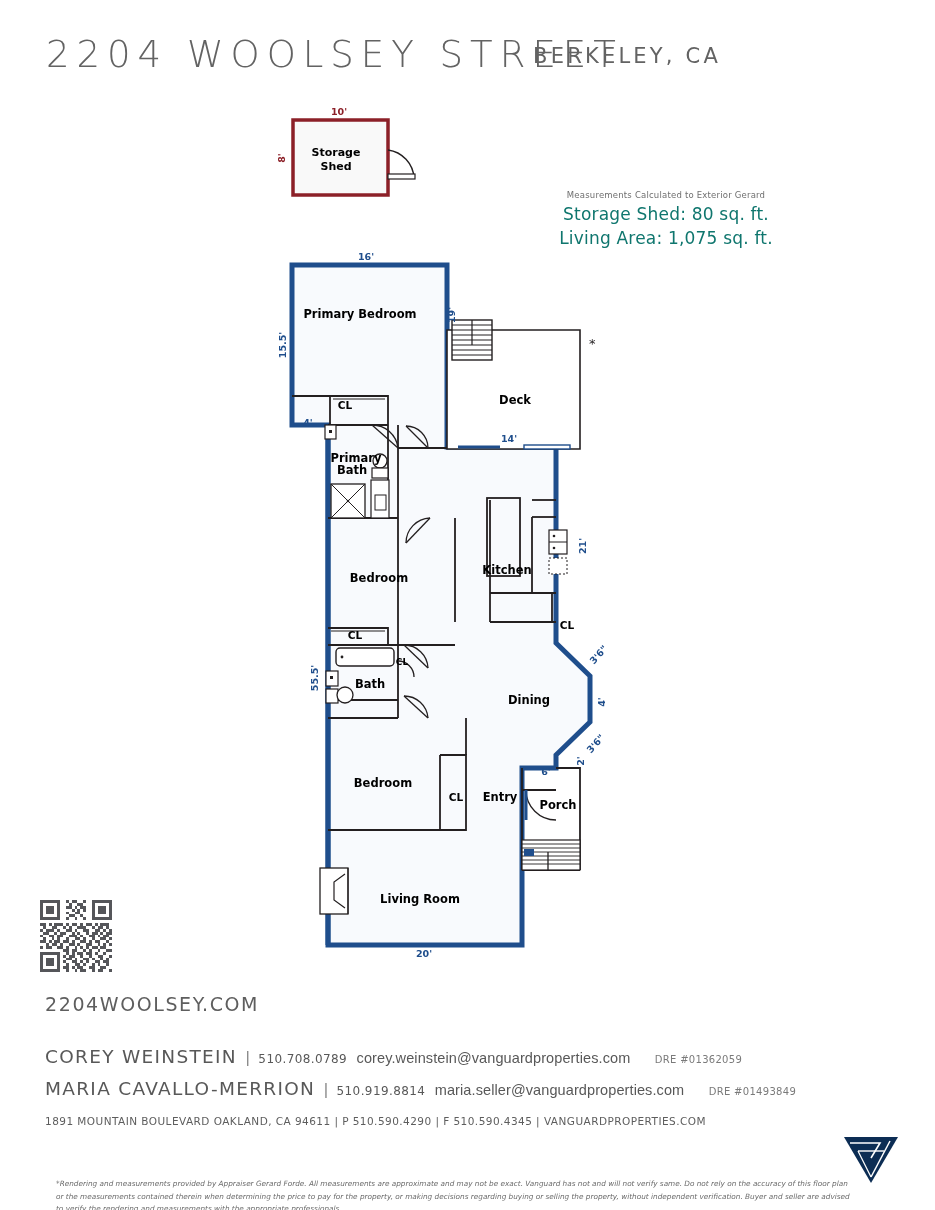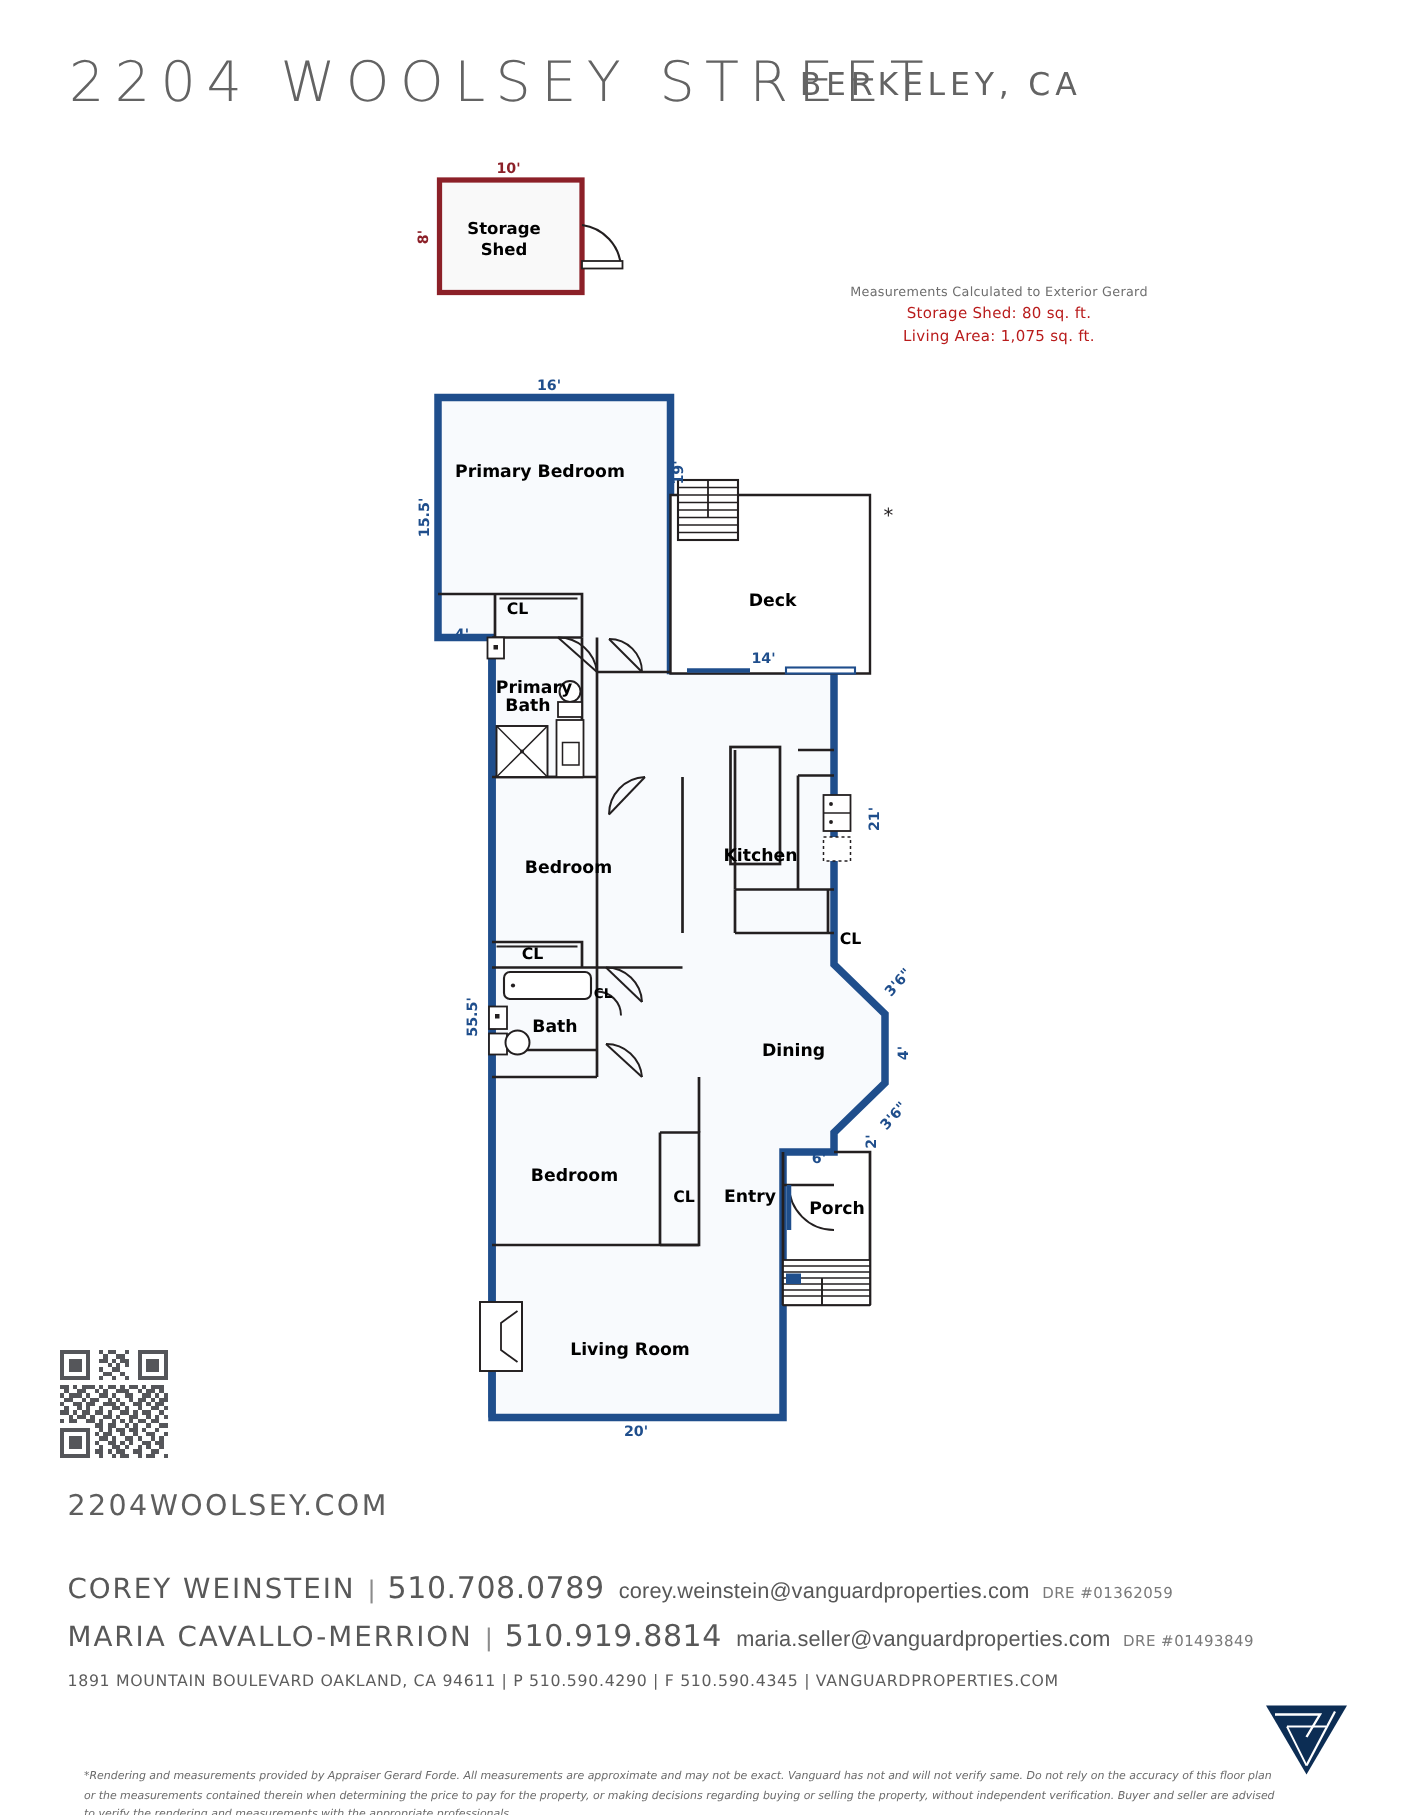--- a/index.html
+++ b/index.html
@@ -22,37 +22,37 @@
     color:#636363;font-family:"DejaVu Sans",sans-serif;
     white-space:nowrap;
   }
   
   .plan{position:absolute;left:0;top:0;width:935px;height:1000px;}
   .plan svg{display:block;}
 
   
   .note{position:absolute;left:536px;top:190px;width:260px;text-align:center;}
   .note .n1{font-size:8.5px;color:#6f6f6f;letter-spacing:.2px;font-family:"DejaVu Sans",sans-serif;}
-  .note .n2,.note .n3{font-size:10px;color:#b91c1c;letter-spacing:.2px;font-family:"DejaVu Sans",sans-serif;margin-top:4px;}
+  .note .n2,.note .n3{font-size:17px;color:#0f766e;letter-spacing:.2px;font-family:"DejaVu Sans",sans-serif;margin-top:4px;}
 
   
   .qr{position:absolute;left:40px;top:900px;width:72px;height:72px;}
 
   
   .site{
     position:absolute;left:45px;top:993px;
     font-size:19px;letter-spacing:1.6px;color:#5e5e5e;
     font-family:"DejaVu Sans",sans-serif;
   }
   .agent{position:absolute;left:45px;white-space:nowrap;color:#585858;}
   .agent .nm{font-size:18.5px;letter-spacing:1.3px;font-family:"DejaVu Sans",sans-serif;}
   .agent .bar{font-size:17px;margin:0 4px;color:#8b8b8b;}
-  .agent .ph{font-size:20px;letter-spacing:.4px;font-family:"DejaVu Sans",sans-serif;}
+  .agent .ph{font-size:12px;letter-spacing:.4px;font-family:"DejaVu Sans",sans-serif;}
   .agent .em{font-size:14.5px;letter-spacing:.1px;margin-left:5px;font-family:Liberation Sans, sans-serif;}
-  .agent .dre{font-size:10px;letter-spacing:.3px;margin-left:4px;color:#7a7a7a;font-family:"DejaVu Sans",sans-serif;}
+  .agent .dre{font-size:10px;letter-spacing:.3px;margin-left:20px;color:#7a7a7a;font-family:"DejaVu Sans",sans-serif;}
   #agent1{top:1046px;}
   #agent2{top:1078px;}
   .office{
     position:absolute;left:45px;top:1115px;
     font-size:10.5px;letter-spacing:.45px;color:#5d5d5d;
     font-family:"DejaVu Sans",sans-serif;white-space:nowrap;
   }
   .disc{
     position:absolute;left:56px;top:1138px;width:800px;
     font-size:7.3px;line-height:12.6px;color:#6a6a6a;

